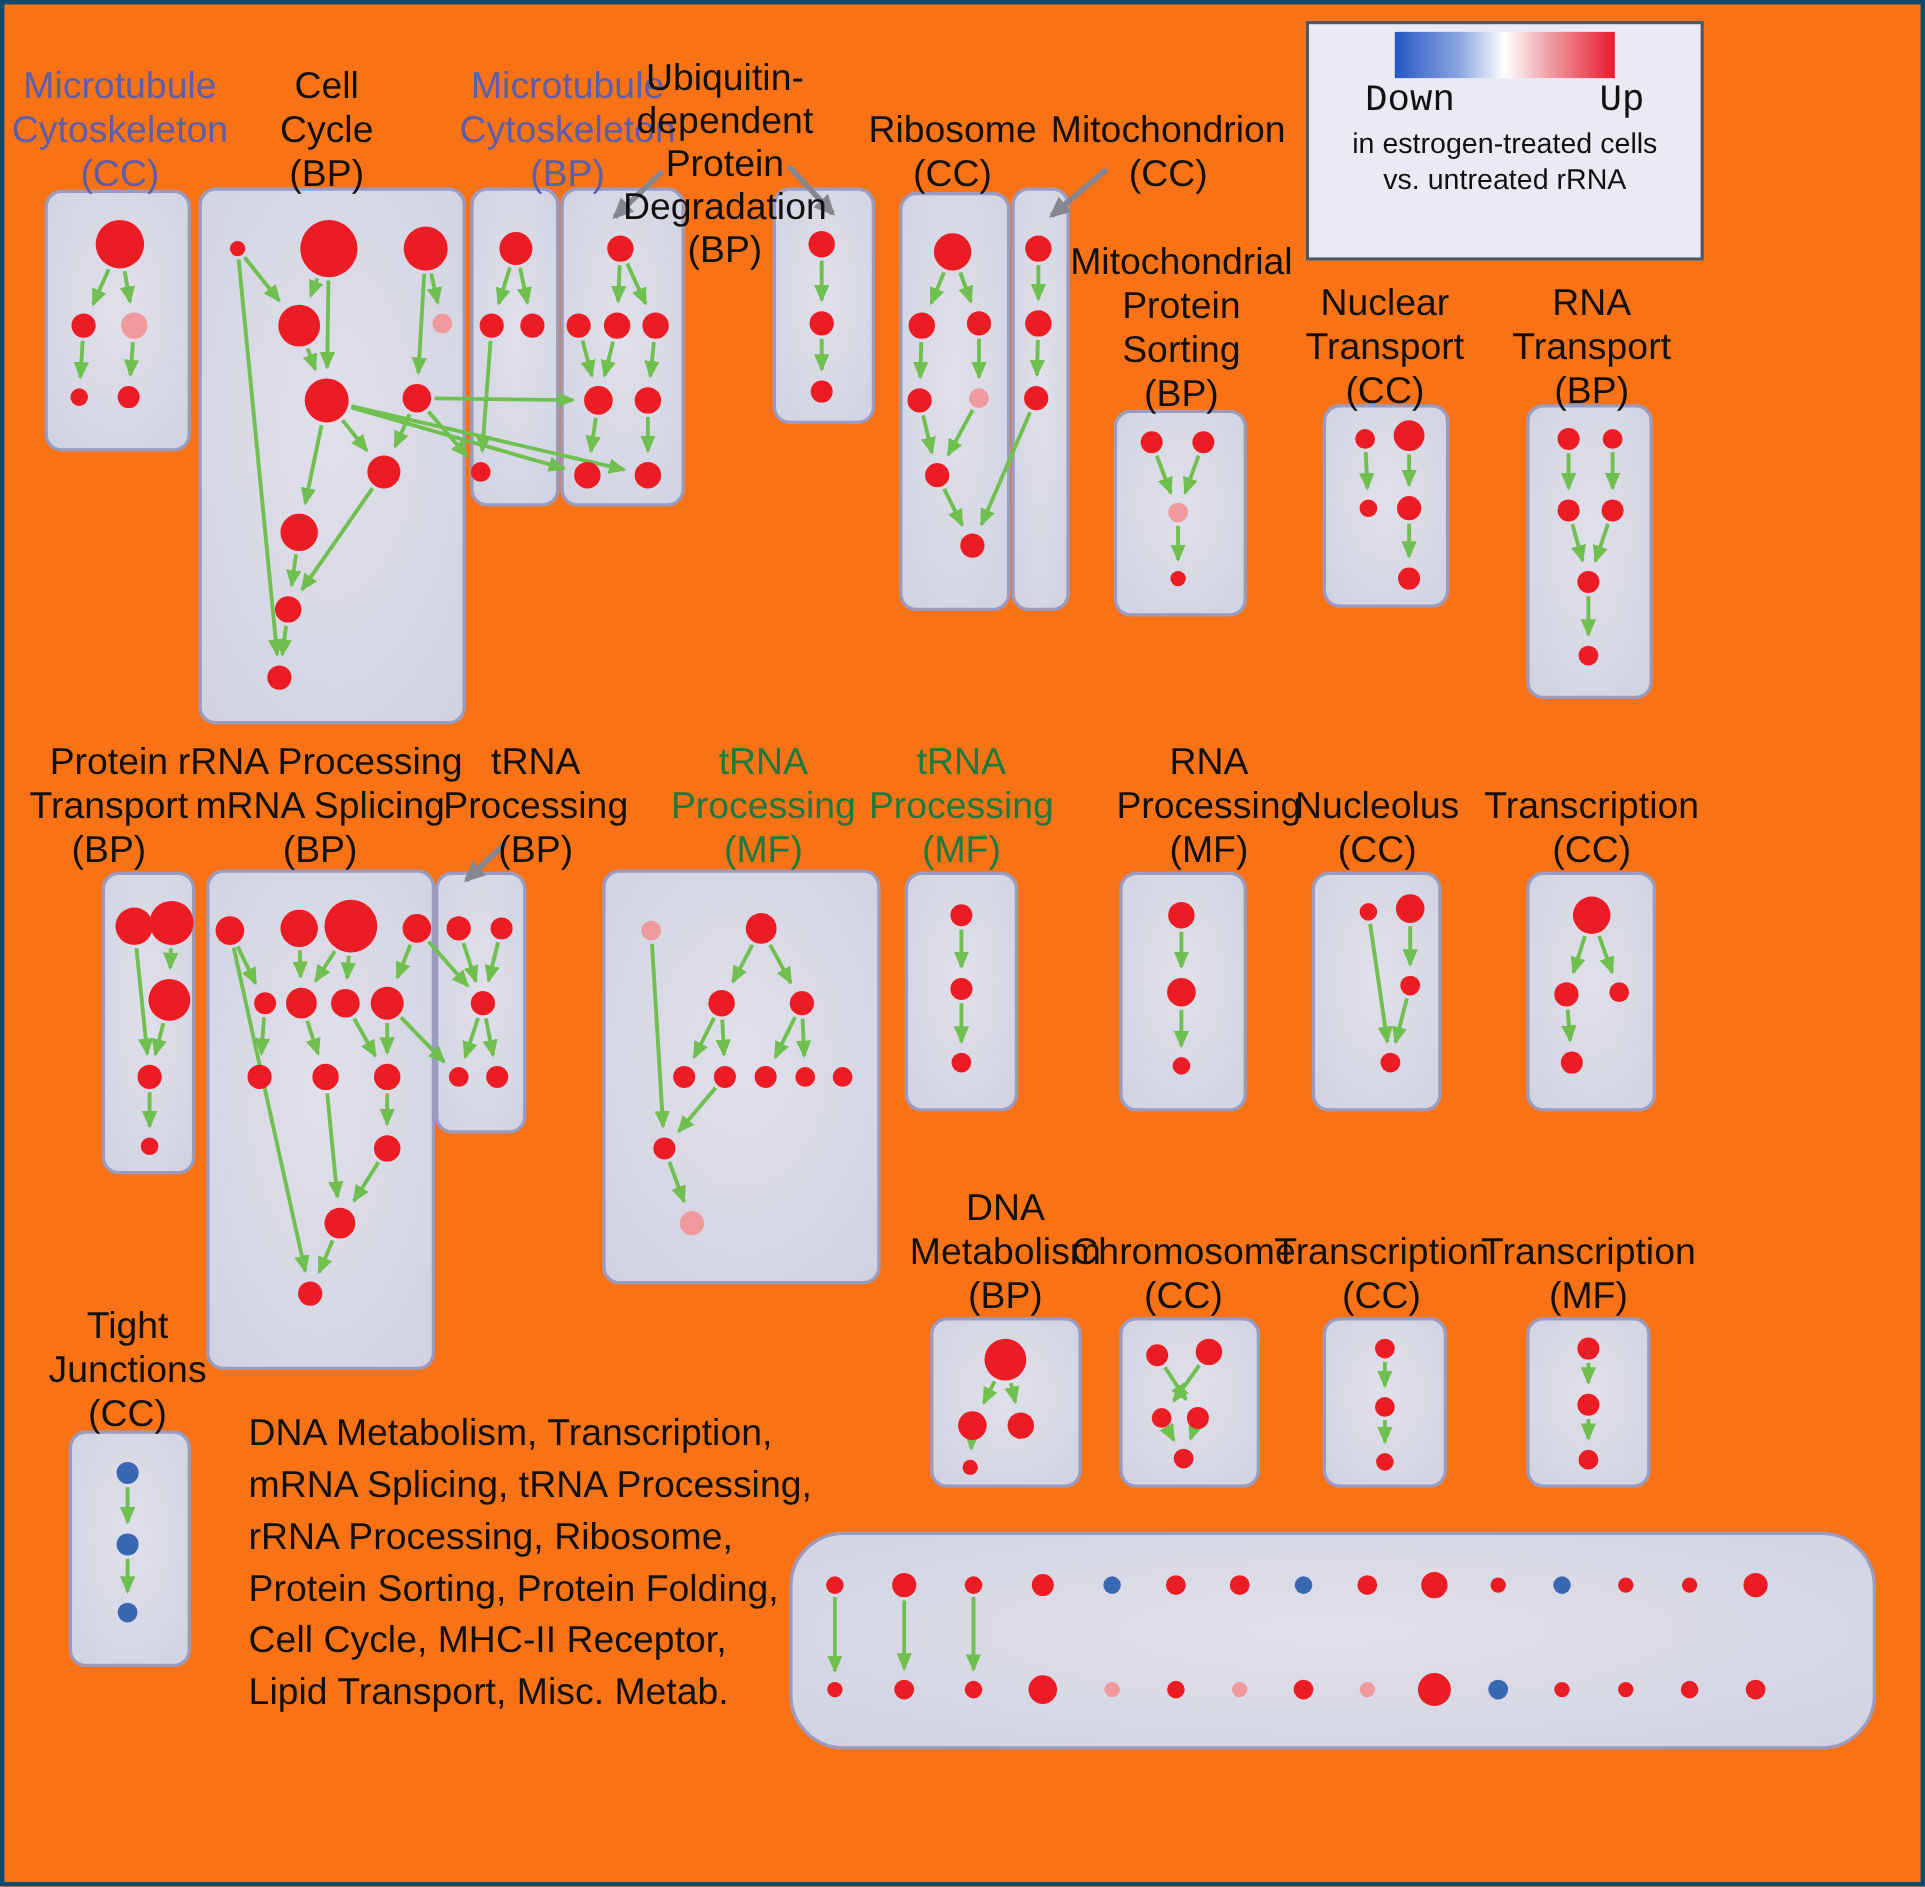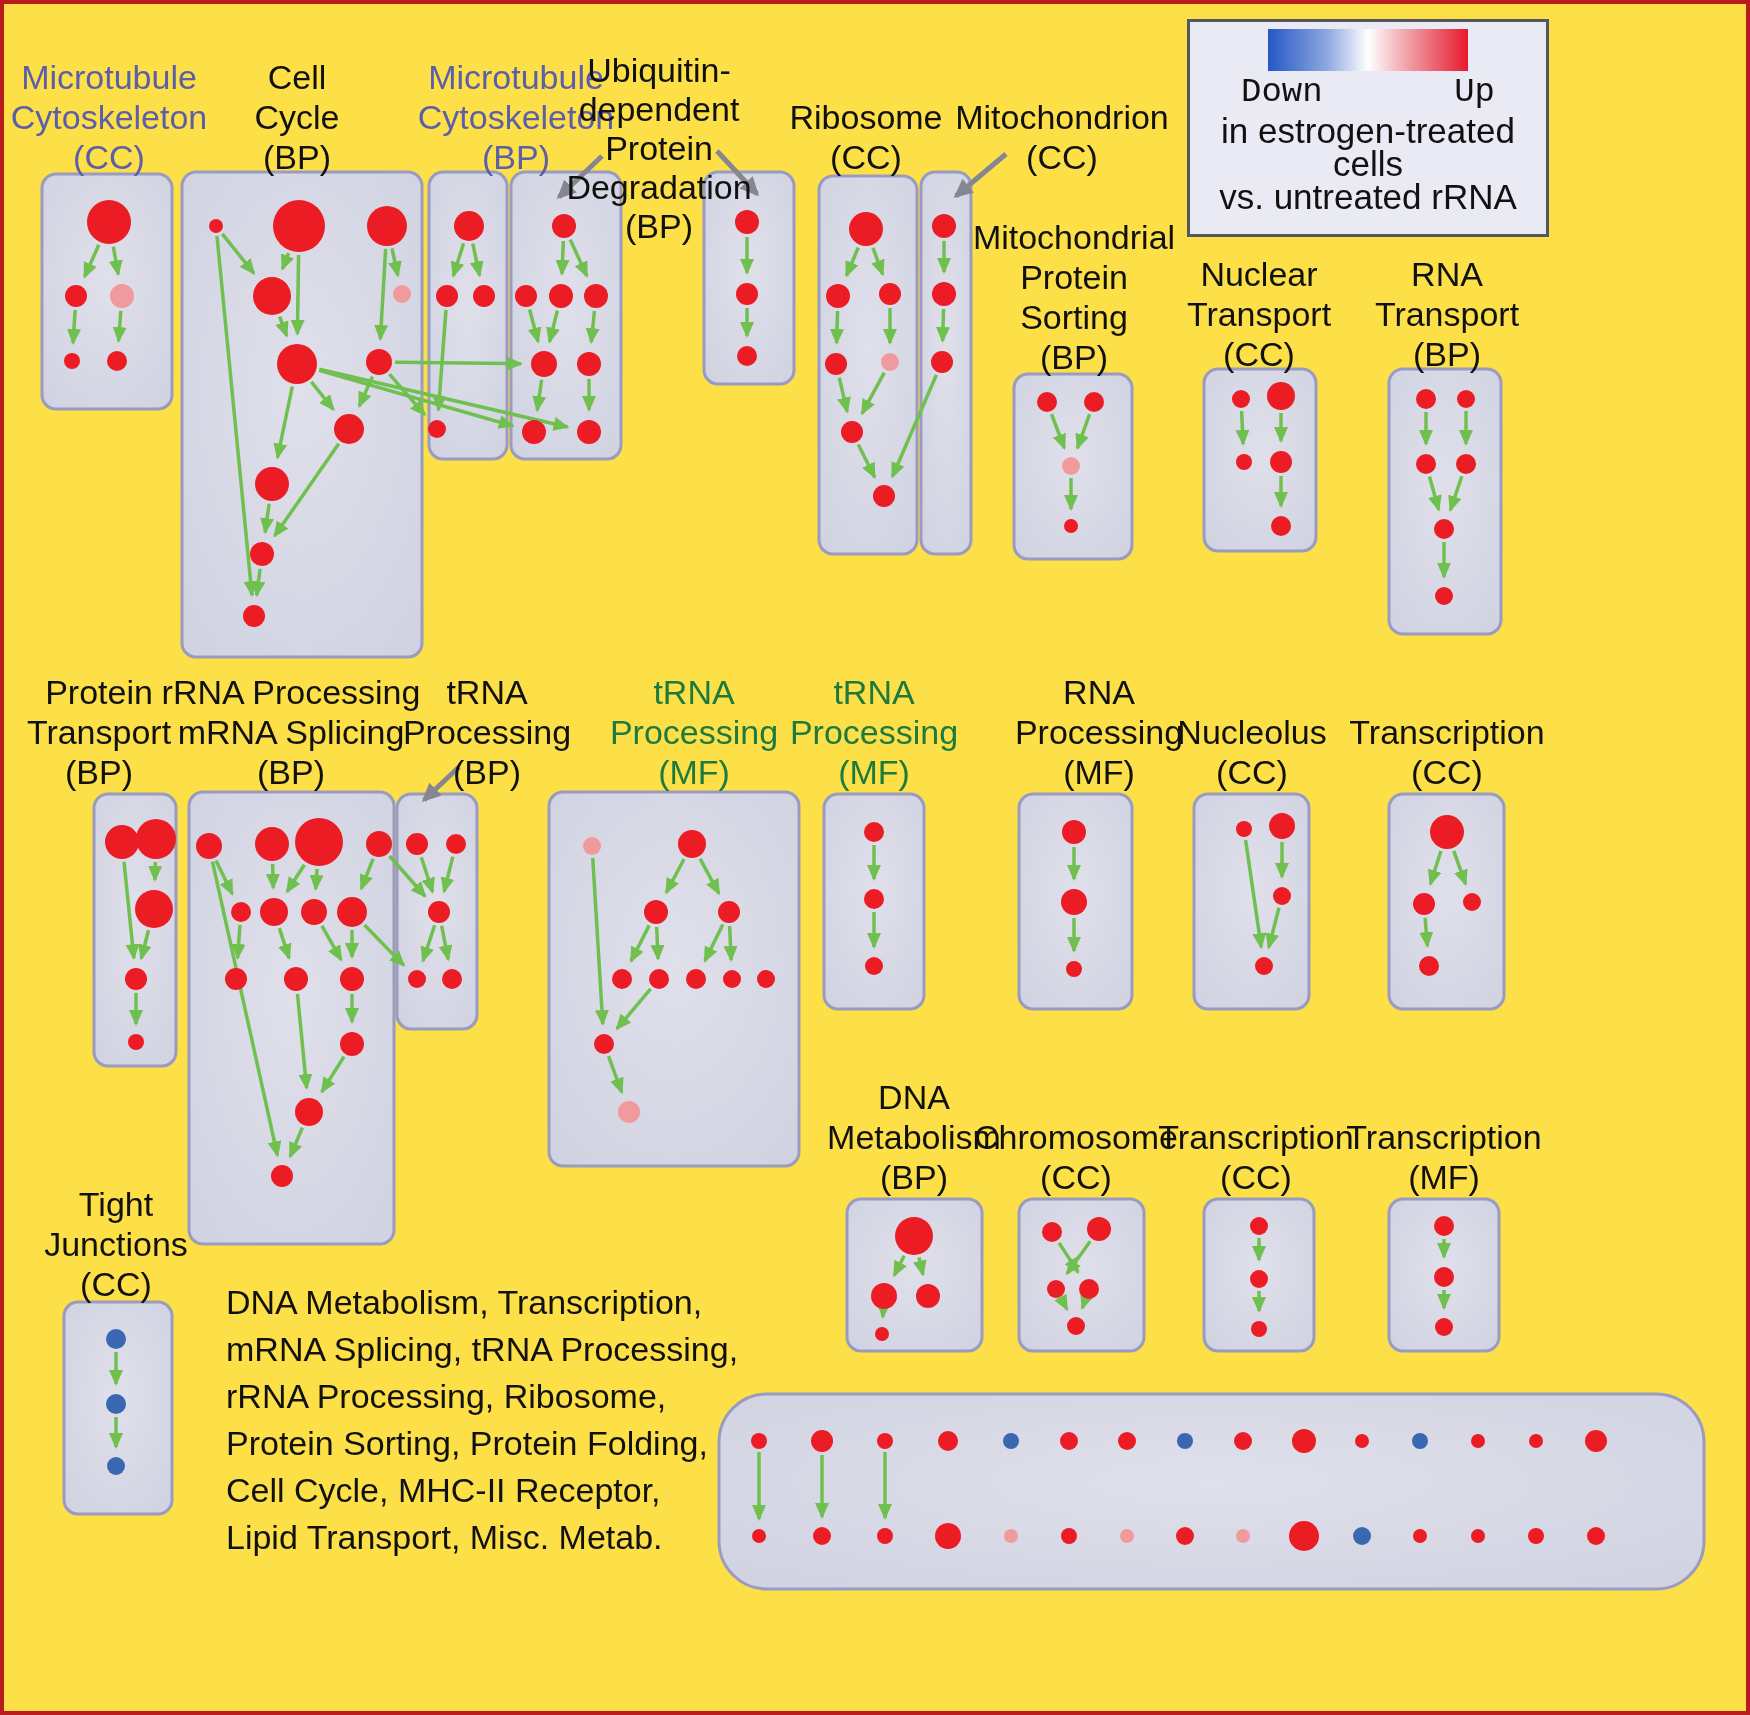--- a/index.html
+++ b/index.html
@@ -1,35 +1,35 @@
 <!DOCTYPE html>
 <html><head>
 <meta charset="utf-8">
 <style>
   html,body{margin:0;padding:0;background:#8e90ae;}
   .figure{
     position:relative;width:1750px;height:1715px;
-    background:#fde047;border:4px solid #b91c1c;box-sizing:border-box;
+    background:#f97316;border:4px solid #0c4a6e;box-sizing:border-box;
     font-family:"Liberation Sans",sans-serif;overflow:hidden;
   }
   #diagram{position:absolute;left:0;top:0;}
   .gbox{fill:url(#boxgrad);stroke:#999bc0;stroke-width:3;}
   .edge{stroke:#70c050;stroke-width:3.5;fill:none;}
   .pointer{stroke:#85868f;stroke-width:5;}
   text{font-family:"Liberation Sans",sans-serif;}
   .legend{
     position:absolute;left:1183px;top:15px;width:362px;height:218px;
     background:#e9eaf3;border:3px solid #55565f;box-sizing:border-box;
     text-align:center;color:#111;z-index:5;
   }
   .legend-title{font-size:34px;margin-top:9px;}
   .legend-bar{width:200px;height:42px;margin:7px auto 2px;
     background:linear-gradient(90deg,#2457c5 0%,#8fa9e0 30%,#ffffff 50%,#efa0a6 70%,#e8192d 100%);}
   .legend-updown{display:flex;justify-content:space-between;width:254px;margin:1px auto 3px;font-size:34px;font-family:Liberation Mono, monospace;}
-  .legend-sub{font-size:35px;line-height:33px;}
+  .legend-sub{font-size:26px;line-height:33px;}
 </style>
 </head>
 <body>
 
 <div class="figure">
 
   <svg id="diagram" width="1750" height="1715" viewBox="0 0 1750 1715">
     <defs>
       <radialGradient id="boxgrad" cx="0.5" cy="0.45" r="0.75">
         <stop offset="0%" stop-color="#dfe0ea"></stop>

